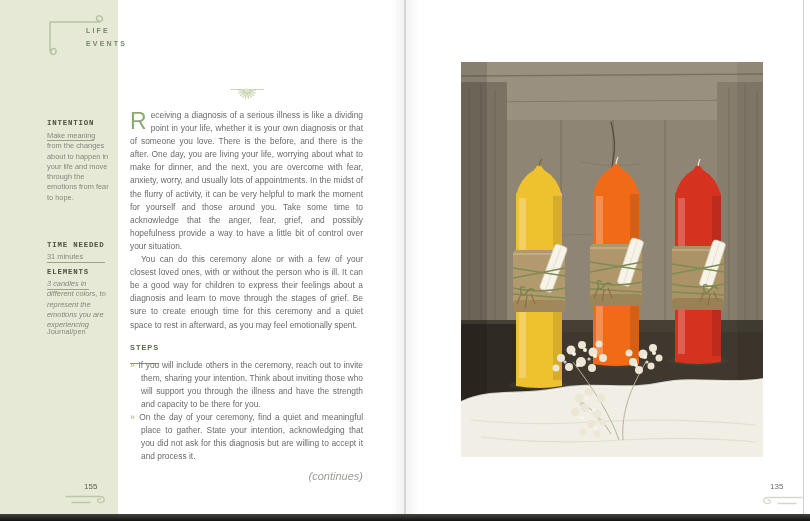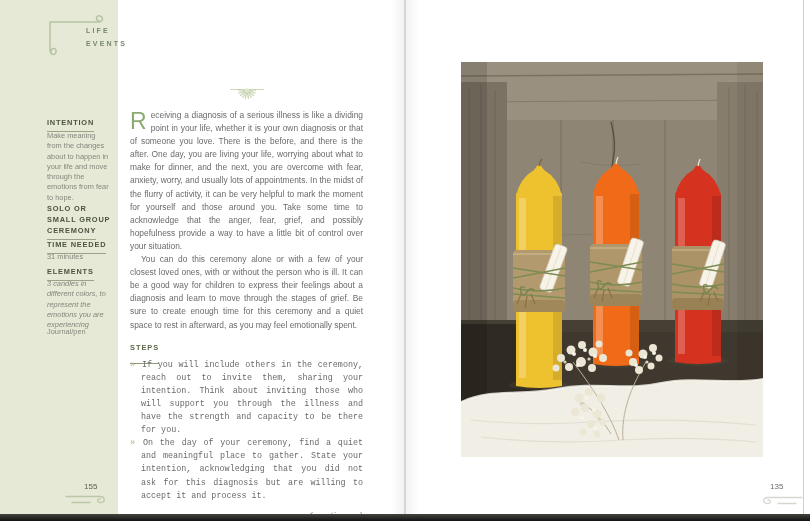--- a/index.html
+++ b/index.html
@@ -18,40 +18,40 @@
   .right-edge{position:absolute;left:803px;top:0;width:1px;height:514px;background:#cfcfcc;}
 
   
   .brand-ornament{position:absolute;left:36px;top:14px;}
   .brand-text{position:absolute;left:86px;top:24px;font-size:7px;font-weight:bold;
           letter-spacing:2.2px;line-height:13px;color:#76886f;}
 
   
   .sb{position:absolute;left:47px;width:64px;}
   .sb-heading{font-size:7.4px;font-weight:bold;letter-spacing:0.8px;color:#4c5340;line-height:11px;}
-  .sb-heading .u{border-bottom:1px solid #9aa287;padding-bottom:4px;}
+  .sb-heading .u{border-bottom:1px solid #9aa287;padding-bottom:13px;font-family:Liberation Mono, monospace;}
   .sb-body{font-size:7.4px;color:#84887c;line-height:10.3px;}
   .pagenum{position:absolute;font-size:8px;color:#5b6052;}
   .pagenum-right{color:#6d6d68;}
   .flourish{position:absolute;}
 
   
   .title{position:absolute;left:130px;top:55px;width:233px;text-align:center;
          font-family:"Liberation Serif",serif;font-size:20.5px;color:#3a3f38;letter-spacing:0.3px;}
   .sunburst{position:absolute;left:229px;top:85px;}
   .article-body{position:absolute;left:130px;top:109px;width:233px;
          font-size:8.4px;line-height:13.1px;color:#686c6a;text-align:justify;}
   .article-body p{margin:0;}
   .dropcap{float:left;font-size:23px;line-height:21px;color:#8caa72;font-weight:500;
          padding:2px 4px 0 0;}
   .p-indent{text-indent:11px;}
   .steps-heading{margin-top:9px;margin-bottom:5px;font-size:7.4px;font-weight:bold;
          letter-spacing:1px;color:#5d6a48;}
   .steps-heading .u{border-bottom:1px solid #8d9a74;padding-bottom:11px;}
-  .step{margin-top:6px;padding-left:11px;text-indent:-11px;font-family:Liberation Mono, monospace;}
+  .step{margin-top:6px;padding-left:11px;text-indent:-11px;}
   .bullet{color:#a6b06c;font-size:8.6px;letter-spacing:-1px;padding-right:2px;}
   .continues{margin-top:7px;text-align:right;font-style:italic;font-size:11px;color:#9b9b97;}
 
   
   .photo{position:absolute;left:461px;top:62px;width:302px;height:395px;overflow:hidden;}
 </style>
 </head>
 <body>
 
 <div class="spread">
@@ -65,25 +65,20 @@
   <div class="brand-text">
     <div>LIFE</div>
     <div>EVENTS</div>
   </div>
 
   <div class="sb sb-heading" style="top:117px;">
     <span class="u">INTENTION</span>
   </div>
   <div class="sb sb-body" style="top:131px;">Make meaning from the changes about to happen in your life and move through the emotions from fear to hope.</div>
 
-  <div class="sb sb-heading" style="top:203px;">
-    <span>SOLO OR</span><br>
-    <span>SMALL GROUP</span><br>
-    <span class="u">CEREMONY</span>
-  </div>
 
   <div class="sb sb-heading" style="top:239px;">
     <span class="u">TIME NEEDED</span>
   </div>
   <div class="sb sb-body" style="top:252px;">31 minutes</div>
 
   <div class="sb sb-heading" style="top:266px;">
     <span class="u">ELEMENTS</span>
   </div>
   <div class="sb sb-body" style="top:279px;font-style:italic;">3 candles in different colors, to represent the emotions you are experiencing</div>

